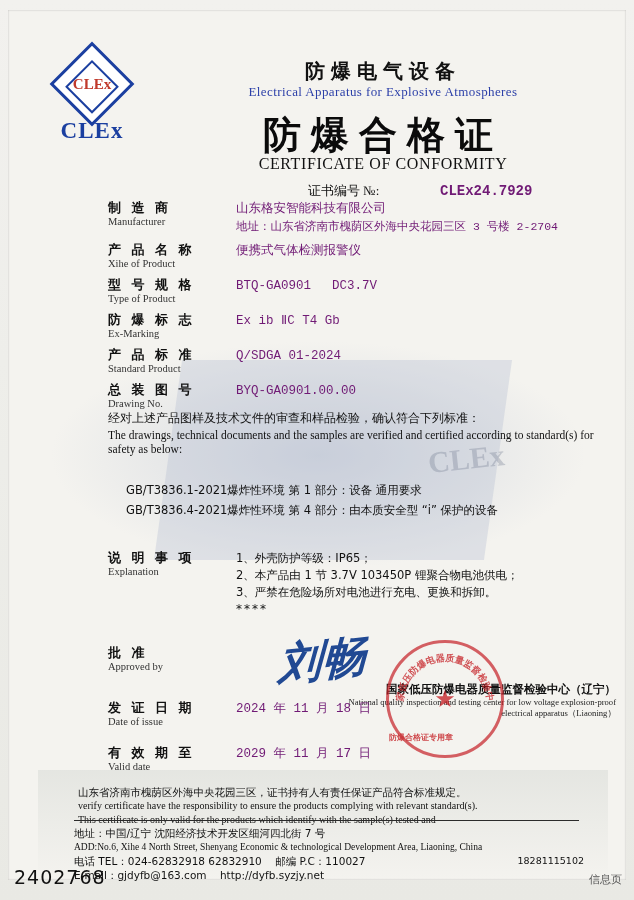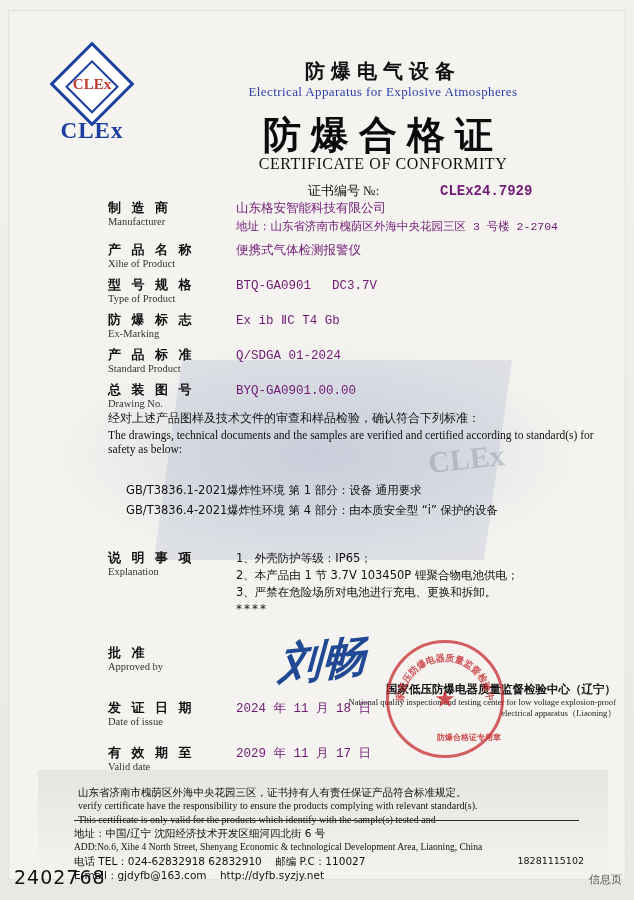--- a/index.html
+++ b/index.html
@@ -137,21 +137,21 @@
   }
   .seal .star{
     position:absolute;left:50%;top:50%;margin:-12px 0 0 -12px;
     font-size:24px;color:rgba(197,32,38,.85);line-height:24px;width:24px;text-align:center;
   }
   .seal .arc{
     position:absolute;left:0;top:0;width:112px;height:112px;
   }
   .seal .arc text{fill:rgba(197,32,38,.85);font-size:9.2px;font-family:"DejaVu Sans",sans-serif;font-weight:bold;}
   .seal .bottom{
-    position:absolute;left:0;bottom:12px;width:112px;text-align:right;
+    position:absolute;left:0;bottom:12px;width:112px;text-align:left;
     font-size:8px;color:rgba(197,32,38,.9);font-family:Liberation Sans, sans-serif;font-weight:bold;
   }
   .centername{
     position:absolute;left:308px;top:672px;width:300px;text-align:right;
     font-size:11.5px;font-weight:bold;color:#111;line-height:15px;
     font-family:"DejaVu Sans", sans-serif;
   }
   .centername .en{display:block;font-size:8.6px;font-weight:normal;color:#222;
     font-family:"Liberation Serif", serif;line-height:11px;}
 
@@ -343,21 +343,21 @@
 
     <div class="footnote">
       <div>山东省济南市槐荫区外海中央花园三区，证书持有人有责任保证产品符合标准规定。</div>
       <span class="en">verify certificate have the responsibility to ensure the products complying with relevant standard(s).</span>
       <span class="en">This certificate is only valid for the products which identify with the sample(s) tested and</span>
     </div>
 
     <div class="hr"></div>
 
     <div class="addr">
-      <div>地址：中国/辽宁 沈阳经济技术开发区细河四北街 6 号</div>
+      <div>地址：中国/辽宁 沈阳经济技术开发区细河四北街 7 号</div>
       <div class="en">ADD:No.6, Xihe 4 North Street, Shenyang Economic &amp; technological Development Area, Liaoning, China</div>
       <div class="rowline">
         <span>电话 TEL：024-62832918 62832910</span>&nbsp;&nbsp;&nbsp;&nbsp;<span>邮编 P.C：110027</span>
         <span class="right">18281115102</span>
       </div>
       <div class="rowline">
         <span>E-mail：gjdyfb@163.com</span>&nbsp;&nbsp;&nbsp;&nbsp;<span>http://dyfb.syzjy.net</span>
       </div>
     </div>
   </div>

